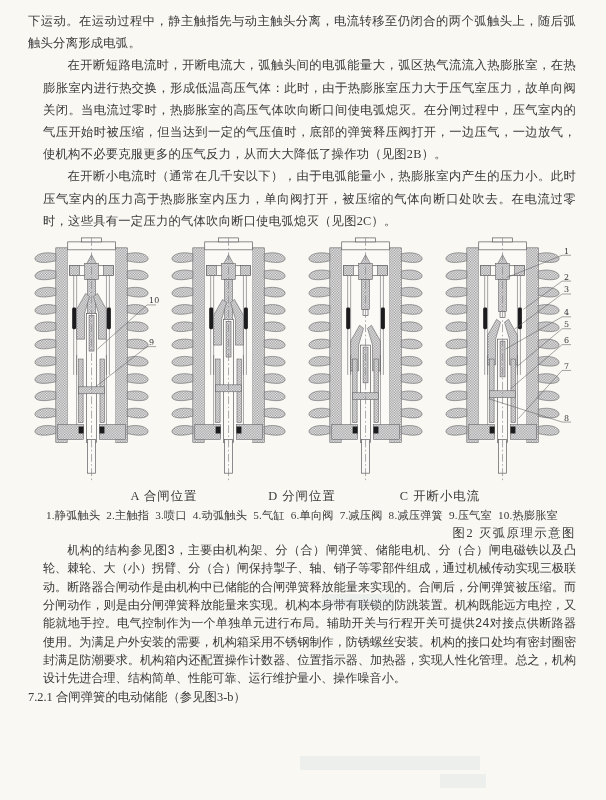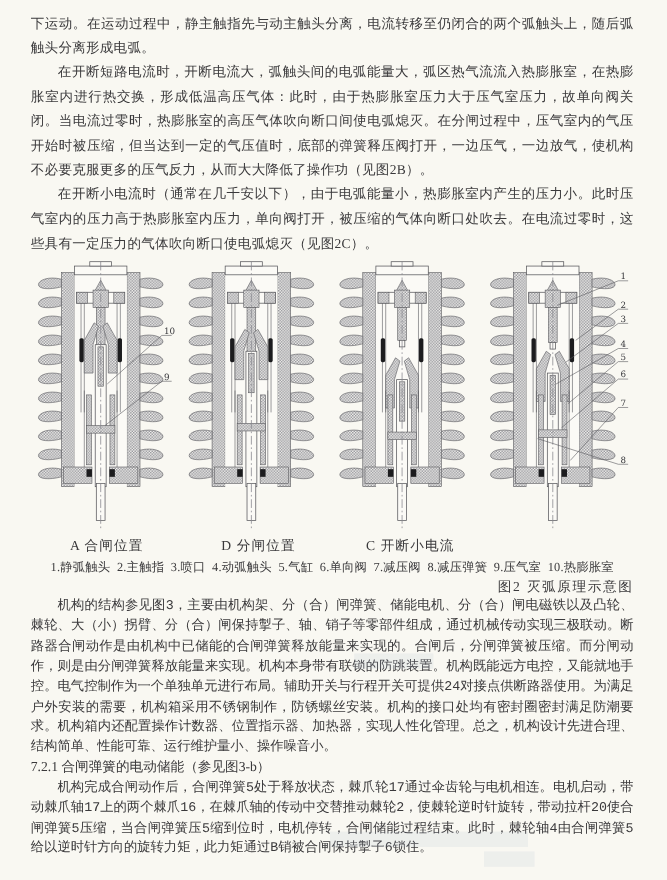--- a/index.html
+++ b/index.html
@@ -8,27 +8,27 @@
     background:#f9f8f2;
     font-family:"Liberation Serif","DejaVu Serif",serif;
     color:#3a393b;
     position:relative;
   }
   .page{padding:10px 28px 0 28px;width:548px;}
   
   .t{font-size:12.3px;line-height:22.2px;text-align:justify;letter-spacing:.25px;margin:0;}
   
   .b{font-size:12.1px;line-height:18.3px;text-align:justify;margin:0;font-family:Liberation Mono, monospace;}
-  .ind{text-indent:2em;}
+  .ind{text-indent:2em;margin-left:15px;}
   .sec{font-size:12.4px;line-height:18.6px;margin:0;font-weight:normal;}
   
   .fig{margin-top:5px;}
   .fig-row{display:flex;justify-content:center;}
   .fig-row svg{display:block;}
-  .cap-row{display:flex;margin-top:1px;}
+  .cap-row{display:flex;justify-content:center;margin-top:1px;}
   .cap-cell{width:138px;text-align:center;font-size:12.4px;letter-spacing:1px;}
   .parts{text-align:center;font-size:11.2px;margin-top:3px;white-space:pre;letter-spacing:.2px;}
   .figtitle{text-align:right;font-size:12.4px;margin-top:2px;letter-spacing:1.5px;}
   
   .w{fill:url(#chk);stroke:#5b5b5f;stroke-width:.55;}
   .o{fill:#fbfaf6;stroke:#5b5b5f;stroke-width:.7;}
   .ln{fill:none;stroke:#5b5b5f;stroke-width:.55;}
   .axis{fill:none;stroke:#86868c;stroke-width:.7;stroke-dasharray:8 2.5 1.5 2.5;}
   .cl{font-size:8px;fill:#38383c;font-family:"DejaVu Serif",serif;}
   .smudge{position:absolute;background:rgba(160,180,200,.13);pointer-events:none;}
@@ -290,19 +290,18 @@
       <div class="cap-cell">A 合闸位置</div>
       <div class="cap-cell">D 分闸位置</div>
       <div class="cap-cell">C 开断小电流</div>
     </div>
     <div class="parts">1.静弧触头  2.主触指  3.喷口  4.动弧触头  5.气缸  6.单向阀  7.减压阀  8.减压弹簧  9.压气室  10.热膨胀室</div>
     <div class="figtitle">图2 灭弧原理示意图</div>
   </div>
 
   <p class="b ind">机构的结构参见图3，主要由机构架、分（合）闸弹簧、储能电机、分（合）闸电磁铁以及凸轮、棘轮、大（小）拐臂、分（合）闸保持掣子、轴、销子等零部件组成，通过机械传动实现三极联动。断路器合闸动作是由机构中已储能的合闸弹簧释放能量来实现的。合闸后，分闸弹簧被压缩。而分闸动作，则是由分闸弹簧释放能量来实现。机构本身带有联锁的防跳装置。机构既能远方电控，又能就地手控。电气控制作为一个单独单元进行布局。辅助开关与行程开关可提供24对接点供断路器使用。为满足户外安装的需要，机构箱采用不锈钢制作，防锈螺丝安装。机构的接口处均有密封圈密封满足防潮要求。机构箱内还配置操作计数器、位置指示器、加热器，实现人性化管理。总之，机构设计先进合理、结构简单、性能可靠、运行维护量小、操作噪音小。</p>
   <p class="sec">7.2.1 合闸弹簧的电动储能（参见图3-b）</p>
-  <p class="b ind">机构完成合闸动作后，合闸弹簧5处于释放状态，棘爪轮17通过伞齿轮与电机相连。电机启动，带动棘爪轴17上的两个棘爪16，在棘爪轴的传动中交替推动棘轮2，使棘轮逆时针旋转，带动拉杆20使合闸弹簧5压缩，当合闸弹簧压5缩到位时，电机停转，合闸储能过程结束。此时，棘轮轴4由合闸弹簧5给以逆时针方向的旋转力矩，此力矩通过B销被合闸保持掣子6锁住。</p>
 
 </div>
 
 <div class="smudge" style="left:322px;top:594px;width:72px;height:14px;"></div>
 <div class="smudge" style="left:300px;top:756px;width:180px;height:14px;"></div>
 <div class="smudge" style="left:440px;top:774px;width:46px;height:14px;"></div>
 
 </body></html>

